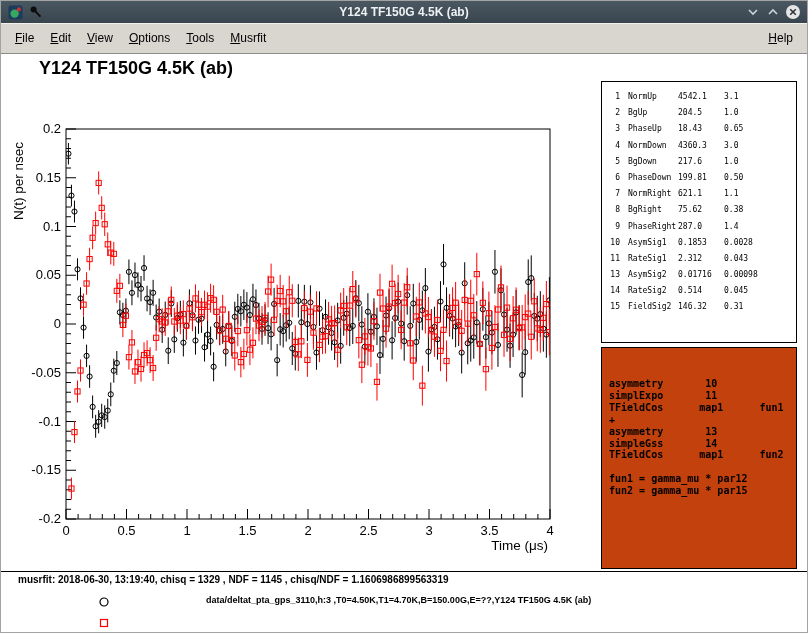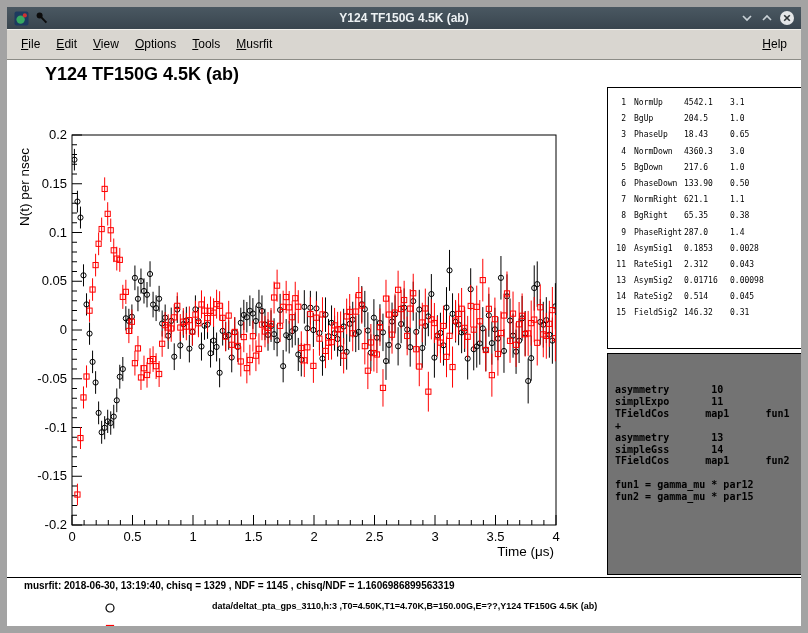--- a/index.html
+++ b/index.html
@@ -1,17 +1,17 @@
 <!DOCTYPE html>
 <html><head>
 <meta charset="utf-8">
 <style>
   *{margin:0;padding:0;box-sizing:border-box}
   html,body{width:808px;height:633px;background:#555;font-family:"Liberation Sans",sans-serif}
-  .window{position:relative;width:808px;height:633px;background:#fff;border:7px solid #a3a3a3;overflow:hidden}
+  .window{position:relative;width:808px;height:633px;background:#fff;border:1px solid #a3a3a3;overflow:hidden}
 
   
   .titlebar{position:absolute;left:0;top:0;width:100%;height:22px;
     background:linear-gradient(#4a5862,#39454e);display:flex;align-items:center;padding:0 6px}
   .tb-title{position:absolute;left:0;right:0;text-align:center;color:#edf1f3;font-size:12px;font-weight:600;line-height:22px;pointer-events:none}
   .tb-left{display:flex;gap:5px;align-items:center;z-index:2}
   .tb-right{margin-left:auto;display:flex;gap:4px;align-items:center;z-index:2}
   .tb-btn{display:inline-flex;width:16px;height:16px;align-items:center;justify-content:center}
 
   
@@ -34,21 +34,21 @@
   
   .param-box{position:absolute;left:600px;top:27px;width:196px;height:262px;border:1px solid #000;
     background:#fff;padding:7px 0 0 6px;font-family:"DejaVu Sans Mono",monospace;font-size:8px;color:#000}
   .prow{display:flex;height:16.2px;line-height:16.2px;white-space:pre}
   .pnum{width:12px;text-align:right;margin-right:8px}
   .pname{width:50px}
   .pval{width:46px}
   .perr{flex:1}
 
   .theory-box{position:absolute;left:600px;top:293px;width:196px;height:222px;border:1px solid #000;
-    background:#737373;padding:8px 0 0 7px;font-family:"DejaVu Sans Mono",monospace;
+    background:#c2410c;padding:8px 0 0 7px;font-family:"DejaVu Sans Mono",monospace;
     font-size:10px;font-weight:bold;color:#000;white-space:pre}
   .tline{line-height:11.9px}
 
   
   .hline{position:absolute;left:0;top:517px;width:100%;height:1px;background:#000}
   .status{position:absolute;left:17px;top:520px;font-size:10px;font-weight:bold;color:#000;white-space:nowrap}
   .legend{position:absolute;left:0;top:536px;right:0}
   .lrow{position:relative;height:21px}
   .lmark{position:absolute;left:97px;top:4px}
   .llab{position:absolute;left:205px;top:5px;font-size:9px;font-weight:bold;color:#000;white-space:nowrap}
@@ -868,23 +868,23 @@
         </g>
       </svg>
 
     <div class="param-box">
       <div>
           <div class="prow"><span class="pnum">1</span><span class="pname">NormUp</span><span class="pval">4542.1</span><span class="perr">3.1</span></div>
           <div class="prow"><span class="pnum">2</span><span class="pname">BgUp</span><span class="pval">204.5</span><span class="perr">1.0</span></div>
           <div class="prow"><span class="pnum">3</span><span class="pname">PhaseUp</span><span class="pval">18.43</span><span class="perr">0.65</span></div>
           <div class="prow"><span class="pnum">4</span><span class="pname">NormDown</span><span class="pval">4360.3</span><span class="perr">3.0</span></div>
           <div class="prow"><span class="pnum">5</span><span class="pname">BgDown</span><span class="pval">217.6</span><span class="perr">1.0</span></div>
-          <div class="prow"><span class="pnum">6</span><span class="pname">PhaseDown</span><span class="pval">133.90</span><span class="perr">0.50</span></div>
+          <div class="prow"><span class="pnum">6</span><span class="pname">PhaseDown</span><span class="pval">199.81</span><span class="perr">0.50</span></div>
           <div class="prow"><span class="pnum">7</span><span class="pname">NormRight</span><span class="pval">621.1</span><span class="perr">1.1</span></div>
-          <div class="prow"><span class="pnum">8</span><span class="pname">BgRight</span><span class="pval">65.35</span><span class="perr">0.38</span></div>
+          <div class="prow"><span class="pnum">8</span><span class="pname">BgRight</span><span class="pval">75.62</span><span class="perr">0.38</span></div>
           <div class="prow"><span class="pnum">9</span><span class="pname">PhaseRight</span><span class="pval">287.0</span><span class="perr">1.4</span></div>
           <div class="prow"><span class="pnum">10</span><span class="pname">AsymSig1</span><span class="pval">0.1853</span><span class="perr">0.0028</span></div>
           <div class="prow"><span class="pnum">11</span><span class="pname">RateSig1</span><span class="pval">2.312</span><span class="perr">0.043</span></div>
           <div class="prow"><span class="pnum">13</span><span class="pname">AsymSig2</span><span class="pval">0.01716</span><span class="perr">0.00098</span></div>
           <div class="prow"><span class="pnum">14</span><span class="pname">RateSig2</span><span class="pval">0.514</span><span class="perr">0.045</span></div>
           <div class="prow"><span class="pnum">15</span><span class="pname">FieldSig2</span><span class="pval">146.32</span><span class="perr">0.31</span></div>
         </div>
     </div>
 
     <div class="theory-box">

